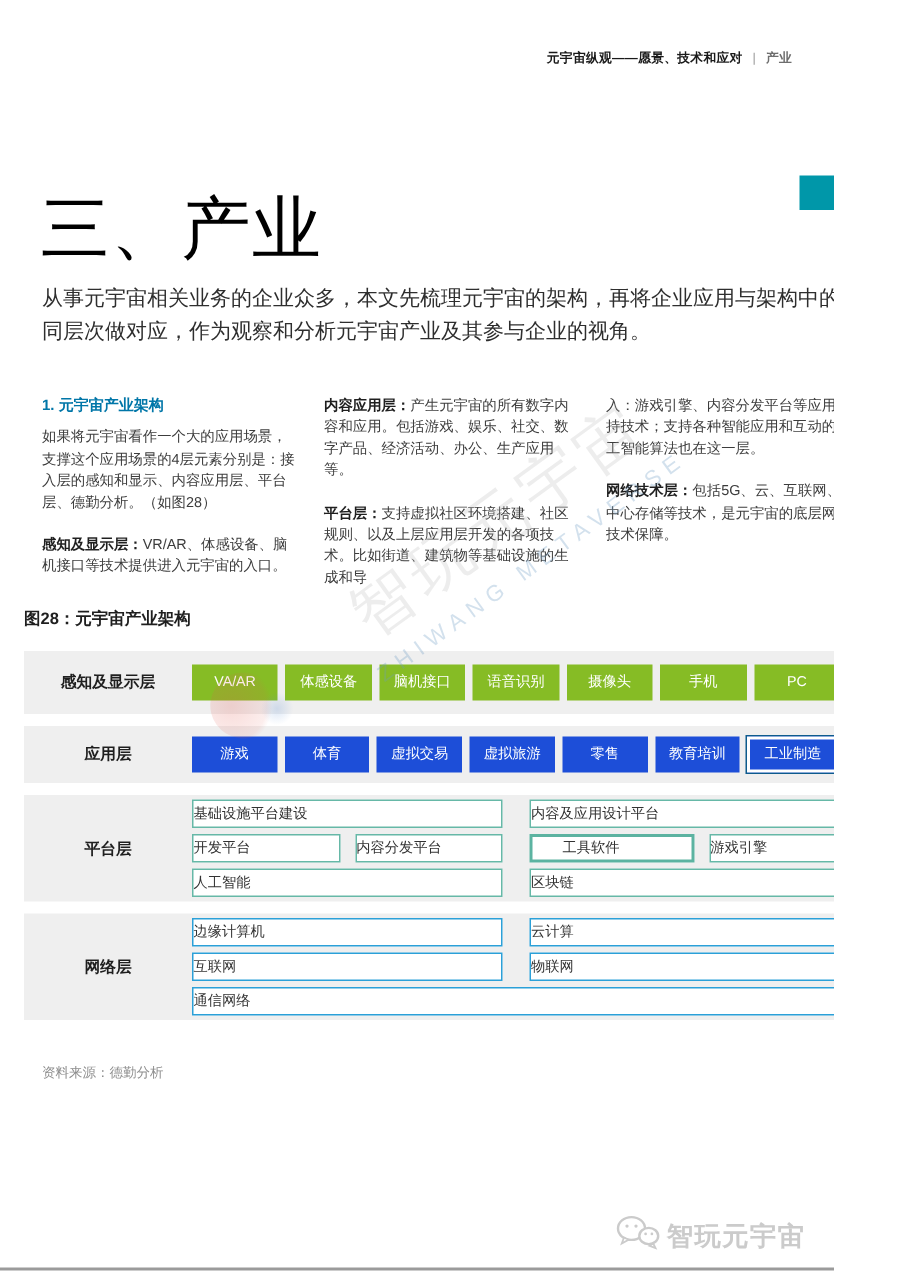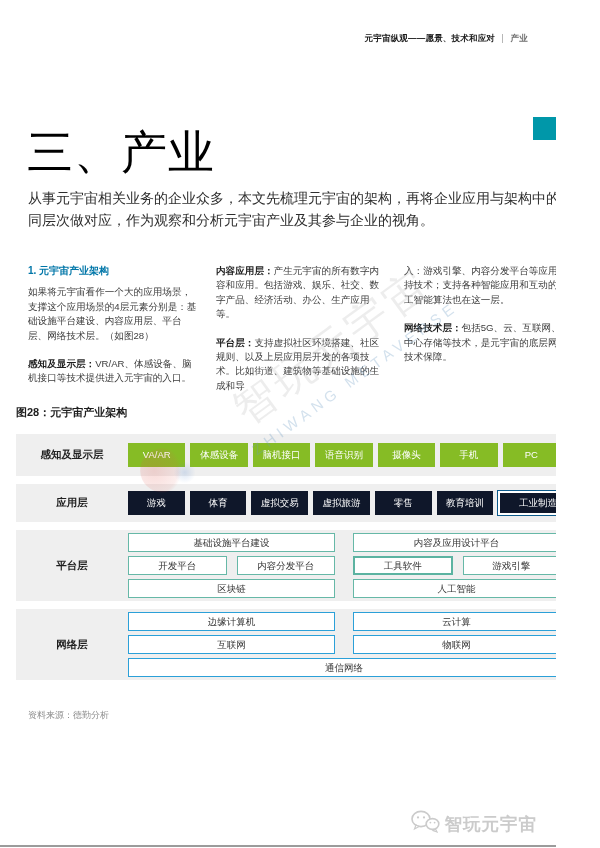--- a/index.html
+++ b/index.html
@@ -28,30 +28,30 @@
   .band + .band{margin-top:8px;}
   .band-label{flex:0 0 112px;text-align:center;font-weight:bold;font-size:10.5px;color:#1f1f1f;}
   .band-boxes{flex:1;}
   .boxrow{display:flex;gap:5px;}
   .pad-lg{padding:9px 0;}
   .pad-md{padding:7px 0;}
   .pad-sm{padding:3px 0;}
   .solid-box{flex:1;height:24px;line-height:24px;text-align:center;color:#fff;font-size:9.5px;
              white-space:nowrap;overflow:hidden;}
   .green .solid-box{background:#86bc25;}
-  .blue .solid-box{background:#0f172a;}
+  .blue .solid-box{background:#1d4ed8;}
   .solid-box.ringed{box-sizing:border-box;border:2px solid #ffffff;line-height:20px;
-                    box-shadow:0 0 0 1px #0d5b8c;margin-right:1px;text-align:right;}
+                    box-shadow:0 0 0 1px #0d5b8c;margin-right:1px;}
   .stackrow{display:flex;gap:18px;}
   .stackrow + .stackrow{margin-top:4px;}
   .half{flex:1;display:flex;gap:10px;}
-  .obox{flex:1;box-sizing:border-box;height:19px;line-height:17px;background:#fff;text-align:center;
+  .obox{flex:1;box-sizing:border-box;height:19px;line-height:17px;background:#fff;text-align:left;
         font-size:9.5px;color:#333;}
   .teal-b .obox{border:1px solid #66b8a7;}
-  .teal-b .obox.thick{border:2px solid #5cb3a1;line-height:15px;}
+  .teal-b .obox.thick{border:2px solid #5cb3a1;line-height:15px;padding-left:20px;}
   .blue-b .obox{border:1px solid #2ba0d8;}
   .source{position:absolute;top:709px;left:28px;font-size:9px;color:#8d8d8d;}
   
   .watermark{position:absolute;left:170px;top:430px;width:360px;transform:rotate(-36deg);
              transform-origin:left top;pointer-events:none;text-align:center;}
   .wm-cn{font-size:42px;color:rgba(172,172,172,0.22);letter-spacing:4px;white-space:nowrap;}
   .wm-en{font-size:15px;color:rgba(110,155,195,0.30);letter-spacing:5px;white-space:nowrap;margin-top:2px;}
   .wm-logo{position:absolute;left:-52px;top:6px;width:44px;height:44px;border-radius:50%;
            background:radial-gradient(circle at 35% 40%, rgba(225,90,80,0.22), rgba(225,90,80,0.10) 60%, transparent 70%);}
   .wm-logo:after{content:"";position:absolute;right:-6px;bottom:-4px;width:22px;height:22px;border-radius:50%;
@@ -72,21 +72,21 @@
     <span class="hsection">产业</span>
   </div>
   <div class="corner-square"></div>
 
   <div class="sec-title">三、产业</div>
   <div class="intro">从事元宇宙相关业务的企业众多，本文先梳理元宇宙的架构，再将企业应用与架构中的不同层次做对应，作为观察和分析元宇宙产业及其参与企业的视角。</div>
 
   <div class="columns">
     <div class="col">
       <div class="col-heading">1. 元宇宙产业架构</div>
-      <p><span>如果将元宇宙看作一个大的应用场景，支撑这个应用场景的4层元素分别是：基础设施平台建设、内容应用层、平台层、网络技术层。（如图28）</span></p>
+      <p><span>如果将元宇宙看作一个大的应用场景，支撑这个应用场景的4层元素分别是：接入层的感知和显示、内容应用层、平台层、德勤分析。（如图28）</span></p>
       <p><b>感知及显示层：</b><span>VR/AR、体感设备、脑机接口等技术提供进入元宇宙的入口。</span></p>
     </div>
     <div class="col">
       <p><b>内容应用层：</b><span>产生元宇宙的所有数字内容和应用。包括游戏、娱乐、社交、数字产品、经济活动、办公、生产应用等。</span></p>
       <p><b>平台层：</b><span>支持虚拟社区环境搭建、社区规则、以及上层应用层开发的各项技术。比如街道、建筑物等基础设施的生成和导</span></p>
     </div>
     <div class="col">
       <p><span>入：游戏引擎、内容分发平台等应用支持技术；支持各种智能应用和互动的人工智能算法也在这一层。</span></p>
       <p><b>网络技术层：</b><span>包括5G、云、互联网、去中心存储等技术，是元宇宙的底层网络技术保障。</span></p>
     </div>
@@ -142,24 +142,24 @@
             <div class="obox">开发平台</div>
             <div class="obox">内容分发平台</div>
           </div>
           <div class="half">
             <div class="obox thick">工具软件</div>
             <div class="obox">游戏引擎</div>
           </div>
         </div>
         <div class="stackrow">
           <div class="half">
+              <div class="obox">人工智能</div>
+            </div>
+          <div class="half">
               <div class="obox">区块链</div>
-            </div>
-          <div class="half">
-              <div class="obox">人工智能</div>
             </div>
         </div>
       </div>
     </div>
 
     <div class="band blue-b">
       <div class="band-label">网络层</div>
       <div class="band-boxes pad-sm">
         <div class="stackrow">
           <div class="half">

